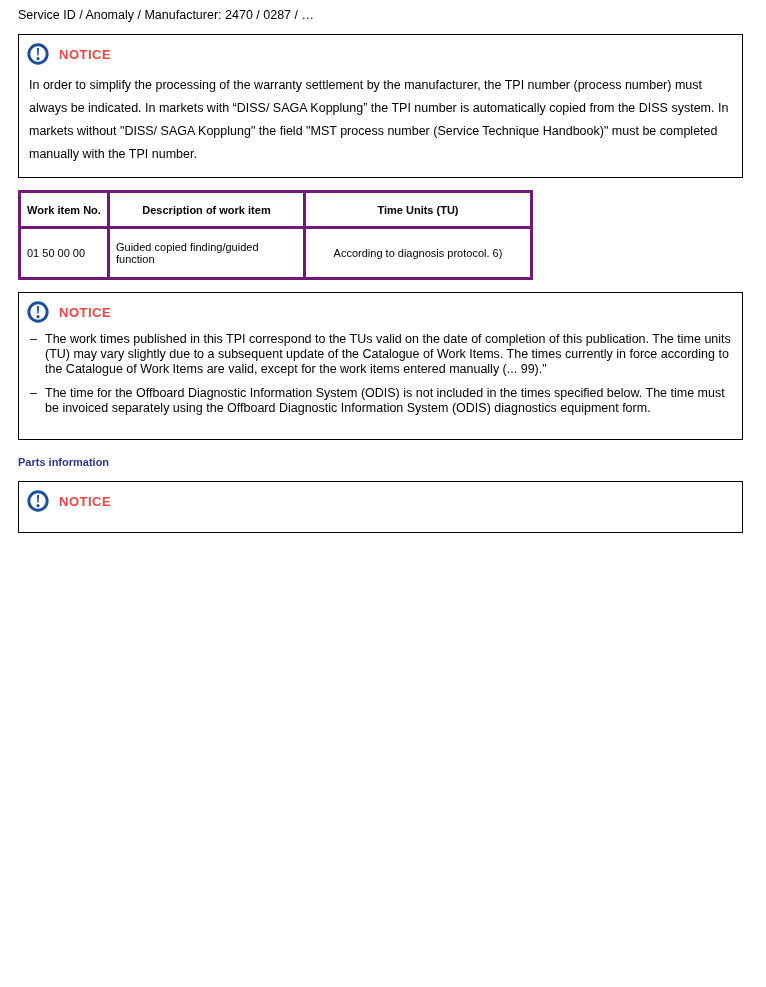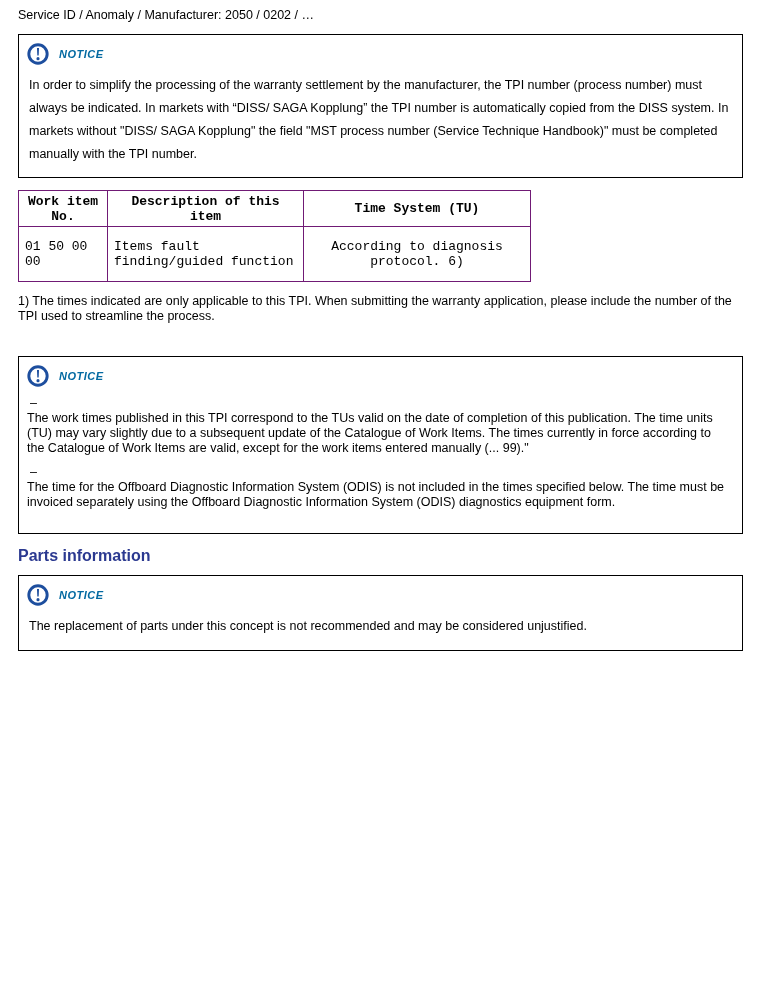--- a/index.html
+++ b/index.html
@@ -26,46 +26,44 @@
   }
   .notice-head {
     display: flex;
     align-items: center;
     gap: 10px;
     margin-bottom: 9px;
     padding-top: 1px;
   }
   .notice-icon { width: 22px; height: 22px; flex: 0 0 auto; display: block; }
   .notice-label {
-    color: #0369a1;
-    font-style: italic;
+    color: #ef4444;
     font-weight: bold;
-    font-size: 11px;
+    font-size: 13px;
     letter-spacing: 0.5px;
   }
   .notice-body {
     font-size: 12.5px;
     line-height: 23px;
     padding: 0 2px;
   }
 
   .box1 { margin-bottom: 12px; }
 
   table.work-table {
     border-collapse: collapse;
     margin-bottom: 12px;
     table-layout: fixed;
     width: 512px;
   }
   .work-table th, .work-table td {
-    border: 1px solid #701a75;
-    font-size: 13px;
+    border: 3px solid #701a75;
+    font-size: 11px;
     vertical-align: middle;
     background: #fff;
-    font-family: Liberation Mono, monospace;
   }
   .work-table th {
     font-weight: bold;
     text-align: center;
     height: 36px;
     padding: 0 4px;
   }
   .work-table td { height: 30px; padding: 12px 6px; }
   .col-no   { width: 89px; }
   .col-desc { width: 196px; }
@@ -83,43 +81,42 @@
     margin-bottom: 32px;
   }
 
   .box2 { margin-bottom: 13px; }
   .bullet-list { padding-right: 2px; }
   .bullet-item {
     display: flex;
     font-size: 12.5px;
     line-height: 15px;
     margin-bottom: 9px;
-    flex-direction: column;
   }
   .bullet-item:last-child { margin-bottom: 12px; }
   .bullet-dash { flex: 0 0 auto; width: 18px; padding-left: 3px; }
   .bullet-dash::before { content: "\2013"; }
   .bullet-text { flex: 1 1 auto; }
 
   .section-heading {
     color: #2b3990;
     font-weight: bold;
-    font-size: 16px;
+    font-size: 11px;
     line-height: 18px;
     margin: 0 0 10px 0;
   }
 
   .box3 .notice-body { padding-bottom: 1px; }
 </style>
 </head>
 <body>
 
 <div class="page">
 
-  <div class="service-line">Service ID / Anomaly / Manufacturer: 2050 / 0202 / …</div>
+  <div class="service-line">Service ID / Anomaly / Manufacturer: 2470 / 0287 / …</div>
 
   <div class="notice-box box1">
     <div class="notice-head">
       <svg class="notice-icon" viewBox="0 0 24 24" aria-hidden="true">
         <circle cx="12" cy="12" r="10" fill="none" stroke="#1d4e9e" stroke-width="3.2"></circle>
         <path d="M10.9 5.4 h2.2 l-0.35 8.2 h-1.5 z" fill="#1d4e9e"></path>
         <circle cx="12" cy="17.1" r="1.7" fill="#1d4e9e"></circle>
       </svg>
       <span class="notice-label">NOTICE</span>
     </div>
@@ -128,34 +125,33 @@
 
   <table class="work-table">
     <colgroup>
       <col class="col-no">
         <col class="col-desc">
         <col class="col-tu">
     </colgroup>
     <thead>
       <tr>
         <th>Work item No.</th>
-        <th>Description of this item</th>
-        <th>Time System (TU)</th>
+        <th>Description of work item</th>
+        <th>Time Units (TU)</th>
       </tr>
     </thead>
     <tbody>
       <tr>
         <td>01 50 00 00</td>
-        <td>Items fault finding/guided function</td>
+        <td>Guided copied finding/guided function</td>
         <td class="cell-tu">According to diagnosis protocol. 6)</td>
       </tr>
     </tbody>
   </table>
 
-  <div class="footnote">1) The times indicated are only applicable to this TPI. When submitting the warranty application, please include the number of the TPI used to streamline the process.</div>
 
   <div class="notice-box box2">
     <div class="notice-head">
       <svg class="notice-icon" viewBox="0 0 24 24" aria-hidden="true">
         <circle cx="12" cy="12" r="10" fill="none" stroke="#1d4e9e" stroke-width="3.2"></circle>
         <path d="M10.9 5.4 h2.2 l-0.35 8.2 h-1.5 z" fill="#1d4e9e"></path>
         <circle cx="12" cy="17.1" r="1.7" fill="#1d4e9e"></circle>
       </svg>
       <span class="notice-label">NOTICE</span>
     </div>
@@ -175,16 +171,15 @@
 
   <div class="notice-box box3">
     <div class="notice-head">
       <svg class="notice-icon" viewBox="0 0 24 24" aria-hidden="true">
         <circle cx="12" cy="12" r="10" fill="none" stroke="#1d4e9e" stroke-width="3.2"></circle>
         <path d="M10.9 5.4 h2.2 l-0.35 8.2 h-1.5 z" fill="#1d4e9e"></path>
         <circle cx="12" cy="17.1" r="1.7" fill="#1d4e9e"></circle>
       </svg>
       <span class="notice-label">NOTICE</span>
     </div>
-    <div class="notice-body">The replacement of parts under this concept is not recommended and may be considered unjustified.</div>
   </div>
 
 </div>
 
 </body></html>

